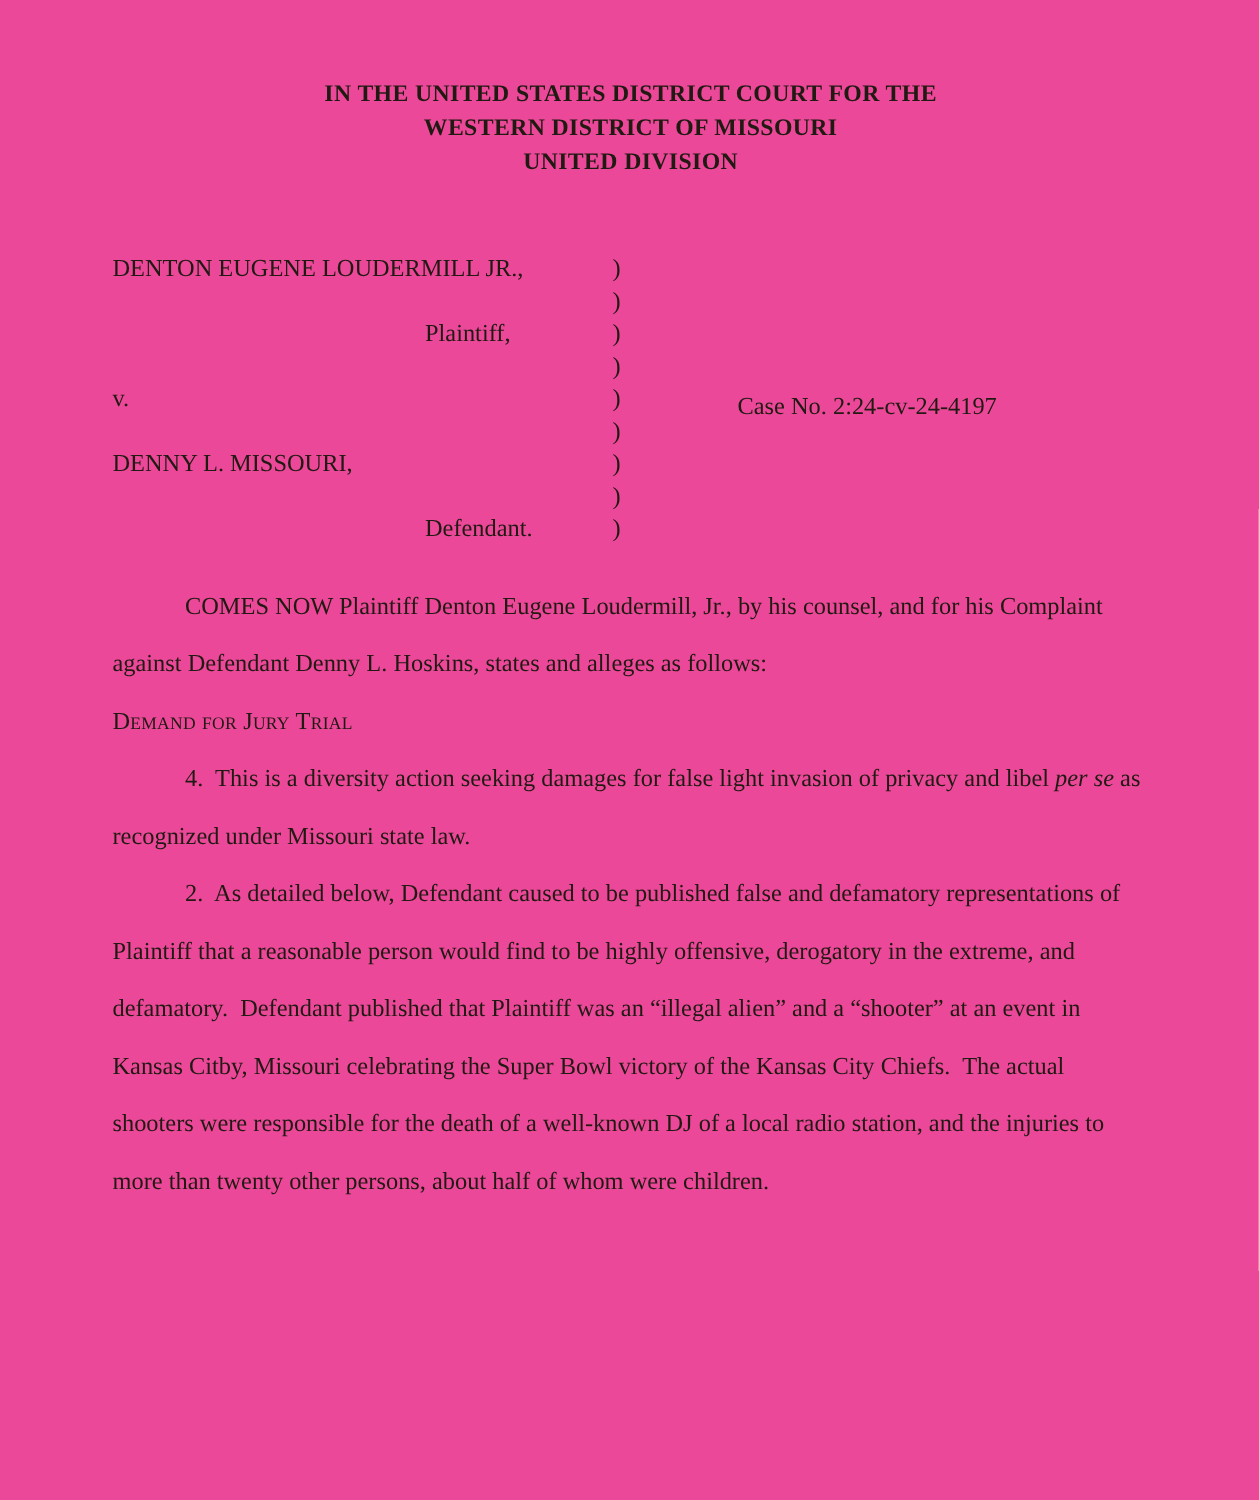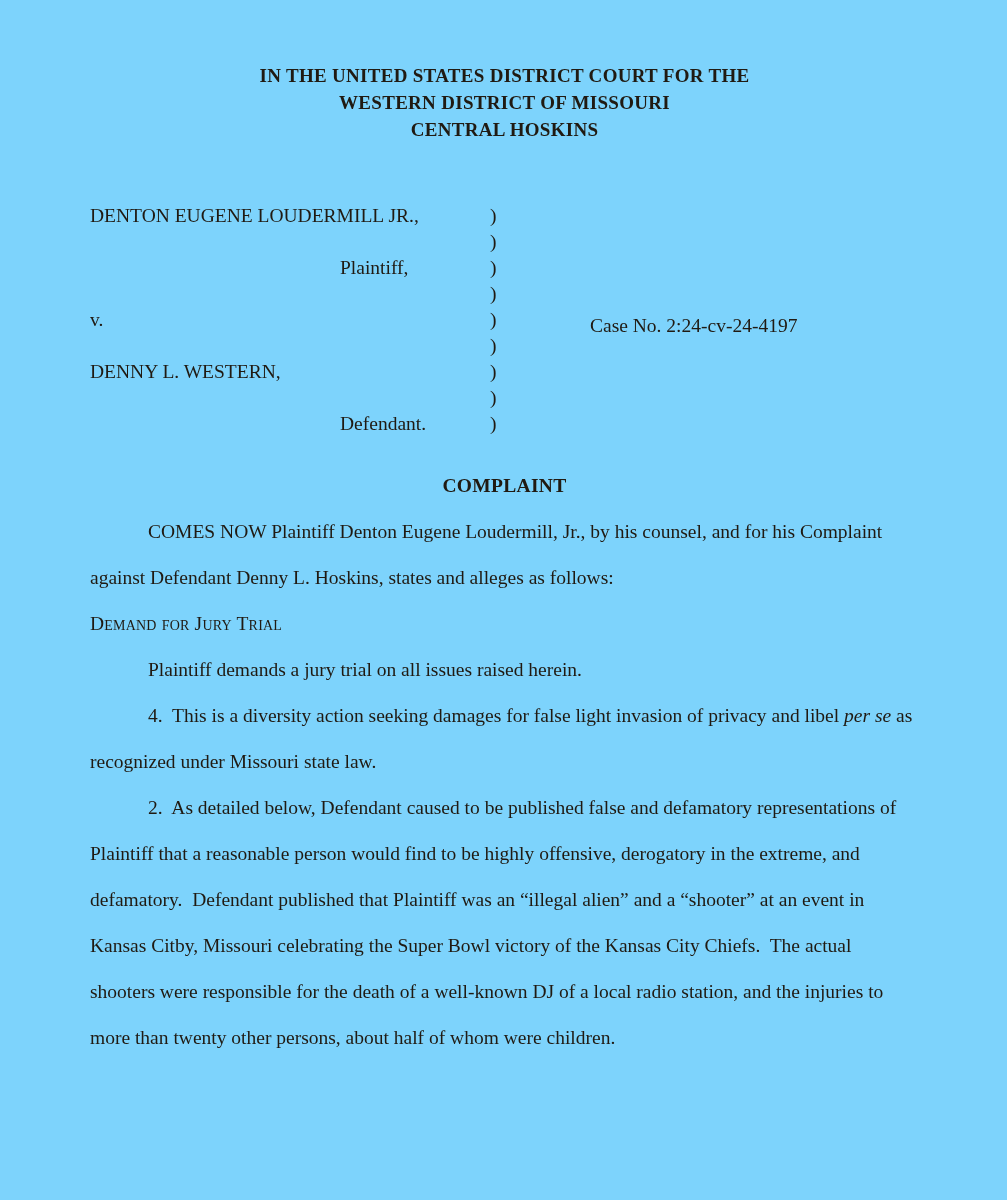--- a/index.html
+++ b/index.html
@@ -7,21 +7,21 @@
   body {
     background: #f7eedb;
     color: #201a12;
     font-family: "Liberation Serif", serif;
     -webkit-font-smoothing: antialiased;
   }
   .page {
     width: 1007px;
     height: 1200px;
     padding: 62px 88px 0 90px;
-    background: #7dd3fc;
+    background: #ec4899;
     overflow: hidden;
   }
   
   .court-header {
     text-align: center;
     font-weight: bold;
     font-size: 19px;
     line-height: 27px;
     letter-spacing: 0.3px;
   }
@@ -67,21 +67,21 @@
   .para i { }
 </style>
 </head>
 <body>
 
 <div class="page">
 
   <div class="court-header">
     <div>IN THE UNITED STATES DISTRICT COURT FOR THE</div>
     <div>WESTERN DISTRICT OF MISSOURI</div>
-    <div>CENTRAL HOSKINS</div>
+    <div>UNITED DIVISION</div>
   </div>
 
   <div class="caption">
     <div class="cap-row">
       <span class="cap-left">DENTON EUGENE LOUDERMILL JR.,</span>
       <span class="cap-paren">)</span>
       <span class="cap-right"></span>
     </div>
     <div class="cap-row">
       <span class="cap-left"></span>
@@ -102,38 +102,36 @@
       <span class="cap-left">v.</span>
       <span class="cap-paren">)</span>
       <span class="cap-right">Case No. 2:24-cv-24-4197</span>
     </div>
     <div class="cap-row">
       <span class="cap-left"></span>
       <span class="cap-paren">)</span>
       <span class="cap-right"></span>
     </div>
     <div class="cap-row">
-      <span class="cap-left">DENNY L. WESTERN,</span>
+      <span class="cap-left">DENNY L. MISSOURI,</span>
       <span class="cap-paren">)</span>
       <span class="cap-right"></span>
     </div>
     <div class="cap-row">
       <span class="cap-left"></span>
       <span class="cap-paren">)</span>
       <span class="cap-right"></span>
     </div>
     <div class="cap-row">
       <span class="cap-left role">Defendant.</span>
       <span class="cap-paren">)</span>
       <span class="cap-right"></span>
     </div>
   </div>
 
   <div class="body-text">
-    <div class="doc-title">COMPLAINT</div>
     <p class="para">COMES NOW Plaintiff Denton Eugene Loudermill, Jr., by his counsel, and for his Complaint against Defendant Denny L. Hoskins, states and alleges as follows:</p>
     <div class="jury-heading">Demand for Jury Trial</div>
-    <p class="para">Plaintiff demands a jury trial on all issues raised herein.</p>
     <p class="para"><span>4.  This is a diversity action seeking damages for false light invasion of privacy and libel </span><i>per se</i><span> as recognized under Missouri state law.</span></p>
     <p class="para">2.  As detailed below, Defendant caused to be published false and defamatory representations of Plaintiff that a reasonable person would find to be highly offensive, derogatory in the extreme, and defamatory.  Defendant published that Plaintiff was an “illegal alien” and a “shooter” at an event in Kansas Citby, Missouri celebrating the Super Bowl victory of the Kansas City Chiefs.  The actual shooters were responsible for the death of a well-known DJ of a local radio station, and the injuries to more than twenty other persons, about half of whom were children.</p>
   </div>
 
 </div>
 
 </body></html>

